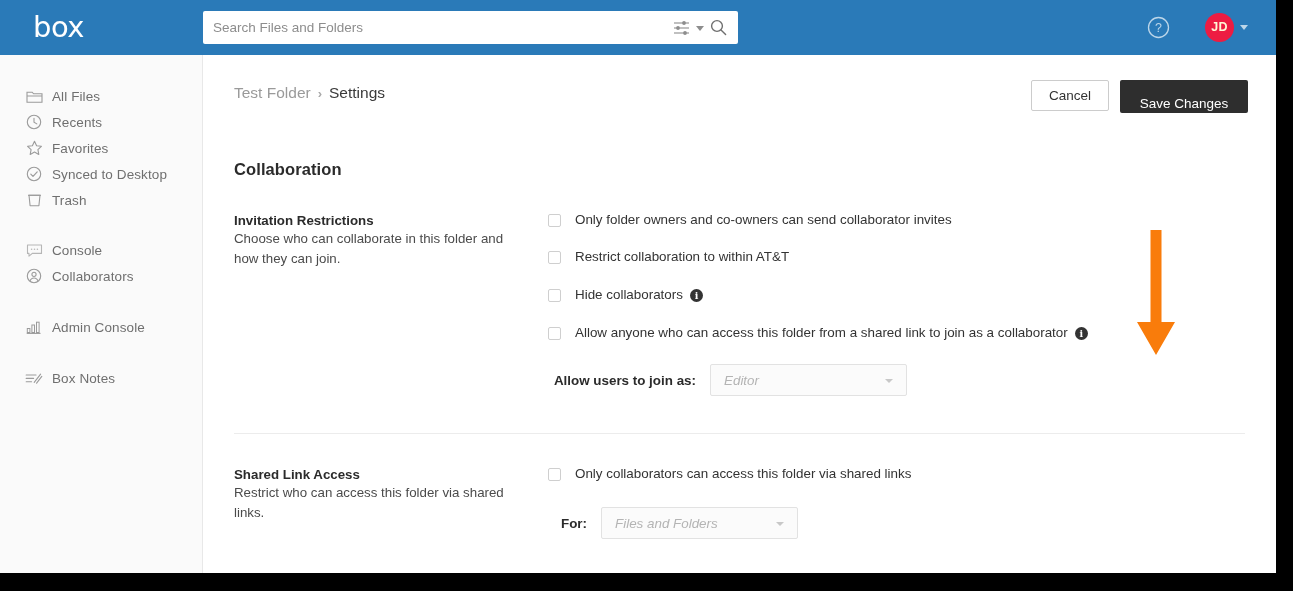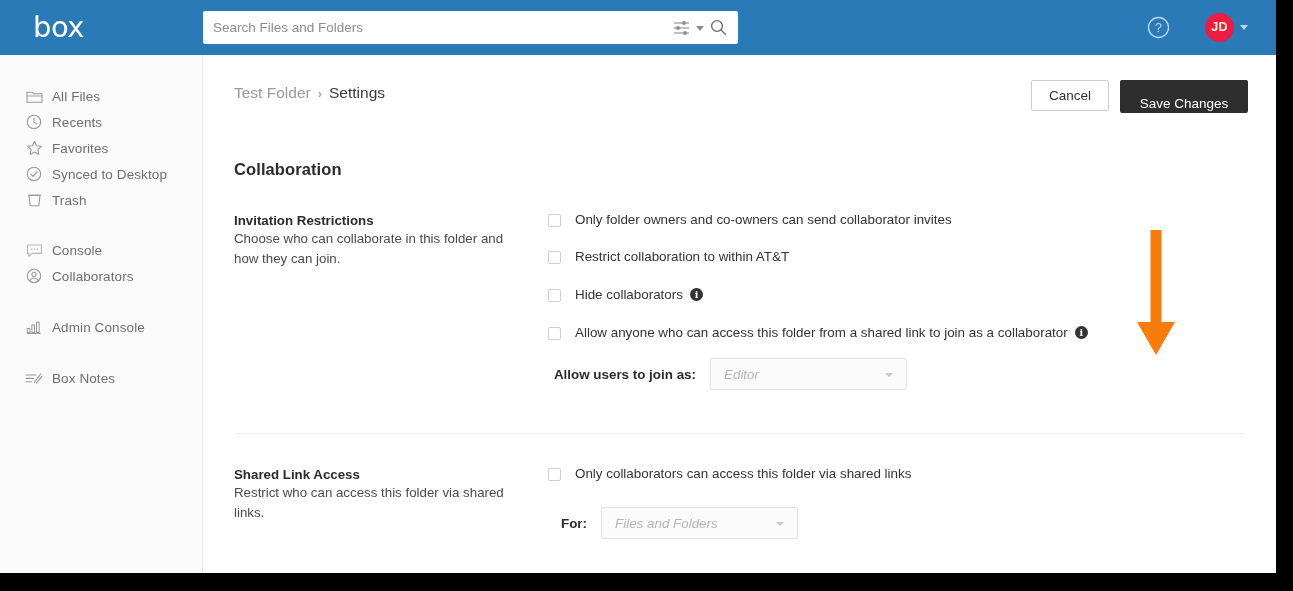--- a/index.html
+++ b/index.html
@@ -219,21 +219,21 @@
   .blk-label p {
     margin: 0;
     font-size: 13.3px;
     color: #4b4b4b;
     line-height: 20px;
   }
   .opts { position: absolute; left: 345px; }
   .opt-row {
     position: relative;
     display: flex;
-    align-items: center;
+    align-items: flex-end;
     margin-bottom: 22px;
   }
   .cbx {
     width: 13px; height: 13px;
     border: 1px solid #cfcfcf;
     border-radius: 2px;
     background: #fff;
     margin-top: 1px;
     flex: 0 0 auto;
     cursor: pointer;
@@ -486,21 +486,21 @@
           <span class="cbx"></span>
           <span class="opt-text">Restrict collaboration to within AT&amp;T</span>
         </div>
 
         <div class="opt-row" style="margin-bottom:23px">
           <span class="cbx"></span>
           <span class="opt-text">Hide collaborators</span>
           <span class="info-ico">i</span>
         </div>
 
-        <div class="opt-row" style="margin-bottom:18px">
+        <div class="opt-row" style="margin-bottom:24px">
           <span class="cbx"></span>
           <span class="opt-text">Allow anyone who can access this folder from a shared link to join as a collaborator</span>
           <span class="info-ico">i</span>
         </div>
 
         <div class="sub-row">
           <span class="sub-label" style="width:148px">Allow users to join as:</span>
           <div class="fakeselect" style="width:197px;margin-left:14px">
             <span>Editor</span>
             <span class="sel-caret"></span>

